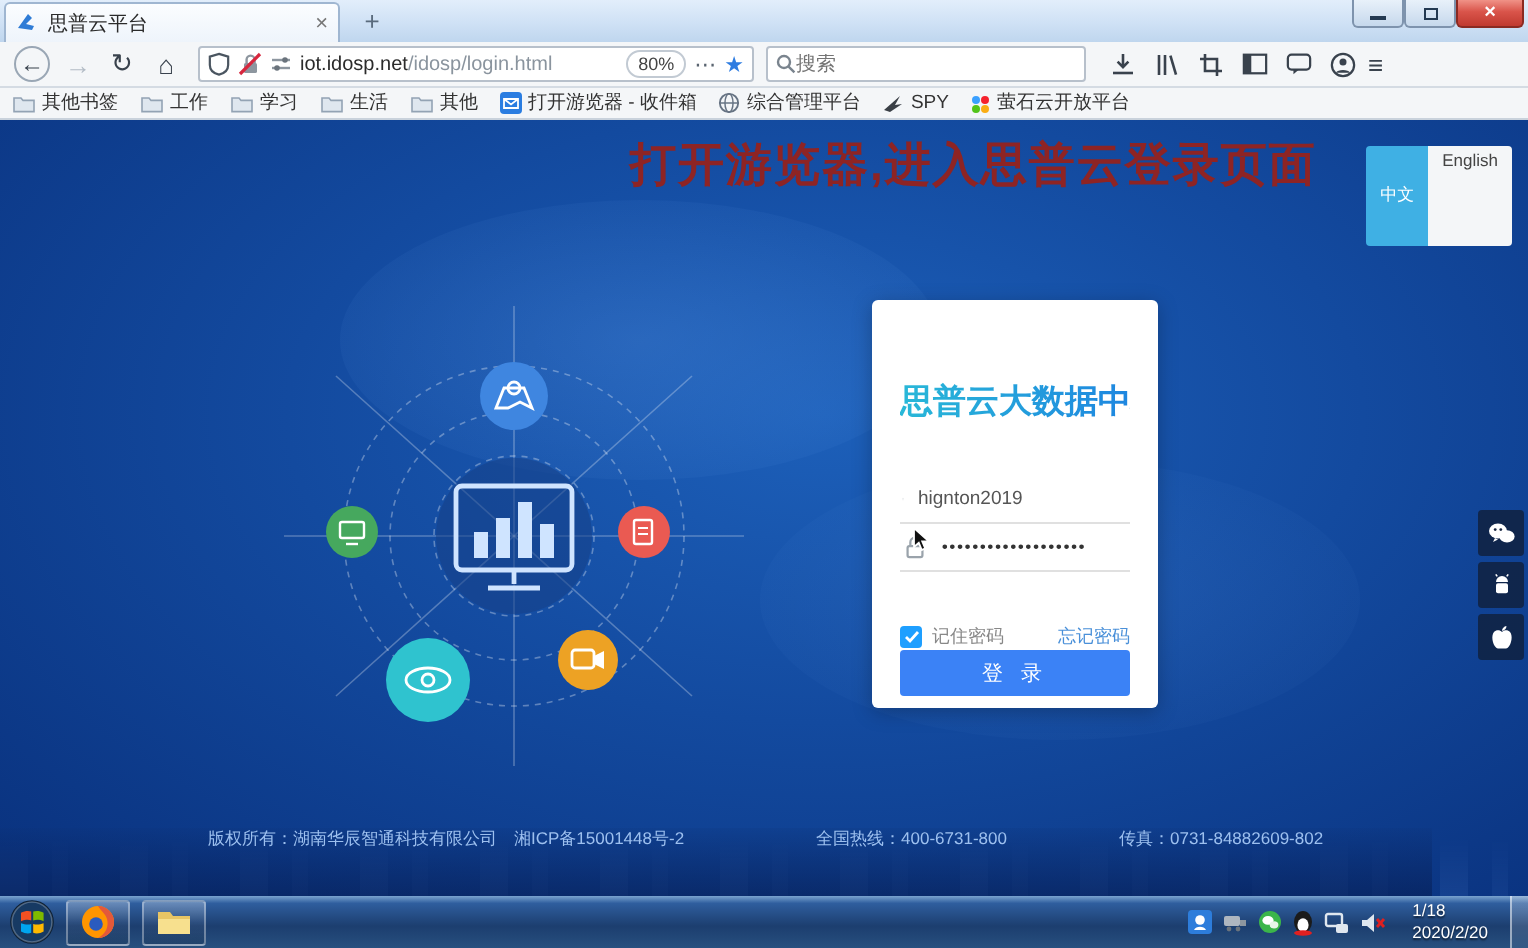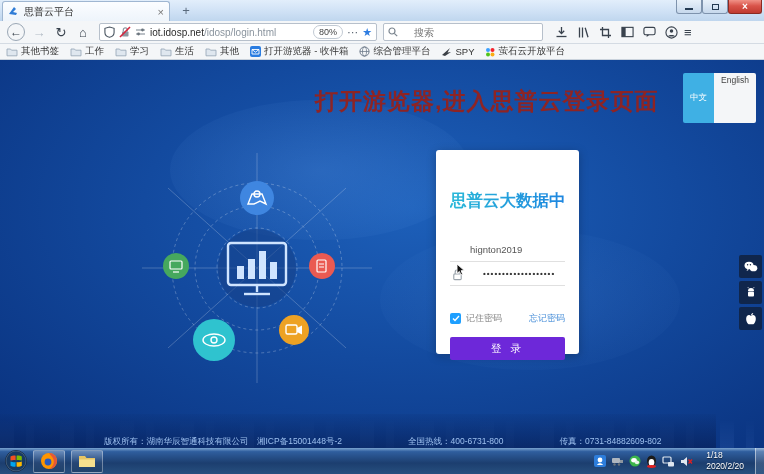--- a/index.html
+++ b/index.html
@@ -33,71 +33,71 @@
   .navico.back { border:1px solid #9aa7b5; border-radius:50%; width:18px; height:18px; margin:0 3px; font-size:12px; }
   .navico.dim { color:#b3bcc6; }
   .urlbar { height:18px; width:278px; margin-left:5px; background:#fff; border:1px solid #b7c0cb;
     border-radius:2px; display:flex; align-items:center; padding:0 4px; gap:4px; }
   .urltext { font-size:10px; color:#2b2b2b; flex:1; white-space:nowrap; overflow:hidden; }
   .urltext .path { color:#8a949e; }
   .zoombadge { font-size:9px; color:#444; border:1px solid #c2cad3; border-radius:8px; padding:0 5px; line-height:12px; }
   .pageactions { font-size:11px; color:#5a6470; }
   .star { font-size:11px; color:#2f7de1; }
   .searchbox { height:18px; width:160px; margin-left:6px; background:#fff; border:1px solid #b7c0cb;
-    border-radius:2px; display:flex; align-items:center; padding:0 4px; gap:16px; }
+    border-radius:2px; display:flex; align-items:center; padding:0 4px; gap:0; }
   .searchbox input { border:none; outline:none; width:110px; font-size:10px; color:#333;
     font-family:"Liberation Sans",sans-serif; background:transparent; }
   .toolicons { display:flex; align-items:center; gap:9px; margin-left:12px; }
   .toolicons svg { display:block; }
   .hamburger { font-size:13px; color:#39424d; margin-left:6px; }
 
   .bookmarksbar { position:absolute; top:44px; left:0; width:764px; height:16px;
     background:#f4f6f8; border-bottom:1px solid #c9d2dc; display:flex; align-items:center; padding:0 6px; gap:11px; }
   .bm { display:flex; align-items:center; gap:3px; font-size:9.5px; color:#333; white-space:nowrap; }
 
   
   .page { position:absolute; top:60px; left:0; width:764px; height:388px;
     background:radial-gradient(ellipse 560px 320px at 54% 38%, #1d60ba 0%, #134a9f 48%, #0a3380 100%);
     overflow:hidden; }
   .glow { position:absolute; width:300px; height:140px; border-radius:50%;
     background:radial-gradient(ellipse, rgba(120,180,255,.18), rgba(120,180,255,0)); }
-  .annotation { position:absolute; left:315px; top:26px; font-size:23px; font-weight:bold;
+  .annotation { position:absolute; left:315px; top:7px; font-size:23px; font-weight:bold;
     letter-spacing:1px; white-space:nowrap; }
   .langsw { position:absolute; top:13px; right:8px; display:flex; font-size:8.5px; border-radius:2px; overflow:hidden; }
   .langsw .zh { background:#3fb0e4; color:#fff; padding:19px 7px; }
   .langsw .en { background:#f4f6f8; color:#444; padding:2px 7px; }
 
   .orbit { position:absolute; left:116px; top:88px; }
 
   .loginbox { position:absolute; left:436px; top:90px; width:143px; height:204px;
     background:#fff; border-radius:3px; padding:12px 14px 0 14px; box-shadow:0 2px 10px rgba(0,0,0,.25); }
   .logintitle { margin-top:28px; text-align:center; font-size:16.5px; font-weight:bold; white-space:nowrap;
     background:linear-gradient(90deg,#29b8d8,#1e86e0); -webkit-background-clip:text; background-clip:text; color:transparent; }
-  .field { display:flex; align-items:center; gap:19px; border-bottom:1px solid #e0e0e0; padding:5px 1px; }
+  .field { display:flex; align-items:center; gap:7px; border-bottom:1px solid #e0e0e0; padding:5px 1px; }
   .field.user { margin-top:26px; }
   .field input { border:none; outline:none; font-size:9.5px; color:#555; width:105px; background:transparent;
     font-family:"Liberation Sans",sans-serif; }
   .field input.pwd { font-size:8px; letter-spacing:1px; color:#333; font-weight:bold; }
   .fieldicon { position:relative; width:13px; height:13px; }
   .cursor { position:absolute; left:5px; top:-4px; }
   .rememberrow { display:flex; align-items:center; margin-top:26px; font-size:9px; }
   .cbx { width:11px; height:11px; background:#1e9fff; border-radius:2px; margin-right:5px;
     display:flex; align-items:center; justify-content:center; }
   .remember { color:#888; flex:1; }
   .forgot { color:#4a90d9; }
-  .loginbtn { margin-top:12px; height:23px; background:#6d28d9; border:none; border-radius:2px; width:100%;
+  .loginbtn { height:23px; background:#3b82f6; border:none; border-radius:2px; width:100%;
     color:#fff; font-size:10.5px; letter-spacing:3px; font-family:"Liberation Sans",sans-serif; }
 
   .sidebtns { position:absolute; right:2px; top:195px; display:flex; flex-direction:column; gap:3px; }
   .sidebtn { width:23px; height:23px; background:rgba(16,34,66,.88); border-radius:2px;
     display:flex; align-items:center; justify-content:center; }
 
   .pagefooter { position:absolute; bottom:0; left:0; width:716px; height:34px;
     background:linear-gradient(180deg, rgba(12,48,116,.15), rgba(7,32,88,.65));
-    display:flex; align-items:flex-end; font-size:8.5px; color:#9dc0ef; }
+    display:flex; align-items:flex-start; font-size:8.5px; color:#9dc0ef; }
   .skyline { position:absolute; bottom:0; left:0; width:764px; height:30px; opacity:.18;
     background:repeating-linear-gradient(90deg, rgba(130,180,255,.5) 0 14px, transparent 14px 26px, rgba(130,180,255,.35) 26px 34px, transparent 34px 60px); 
     -webkit-mask-image:linear-gradient(180deg,transparent,black); mask-image:linear-gradient(180deg,transparent,black); }
   .pf-left { margin-left:104px; white-space:nowrap; }
   .pf-mid { margin-left:66px; white-space:nowrap; }
   .pf-right { margin-left:56px; white-space:nowrap; }
 
   
   .taskbar { position:absolute; bottom:0; left:0; width:764px; height:26px;
     background:linear-gradient(180deg,#7aa3cf 0%,#2f5e9e 14%,#1c3e6f 58%,#27507f 100%);

